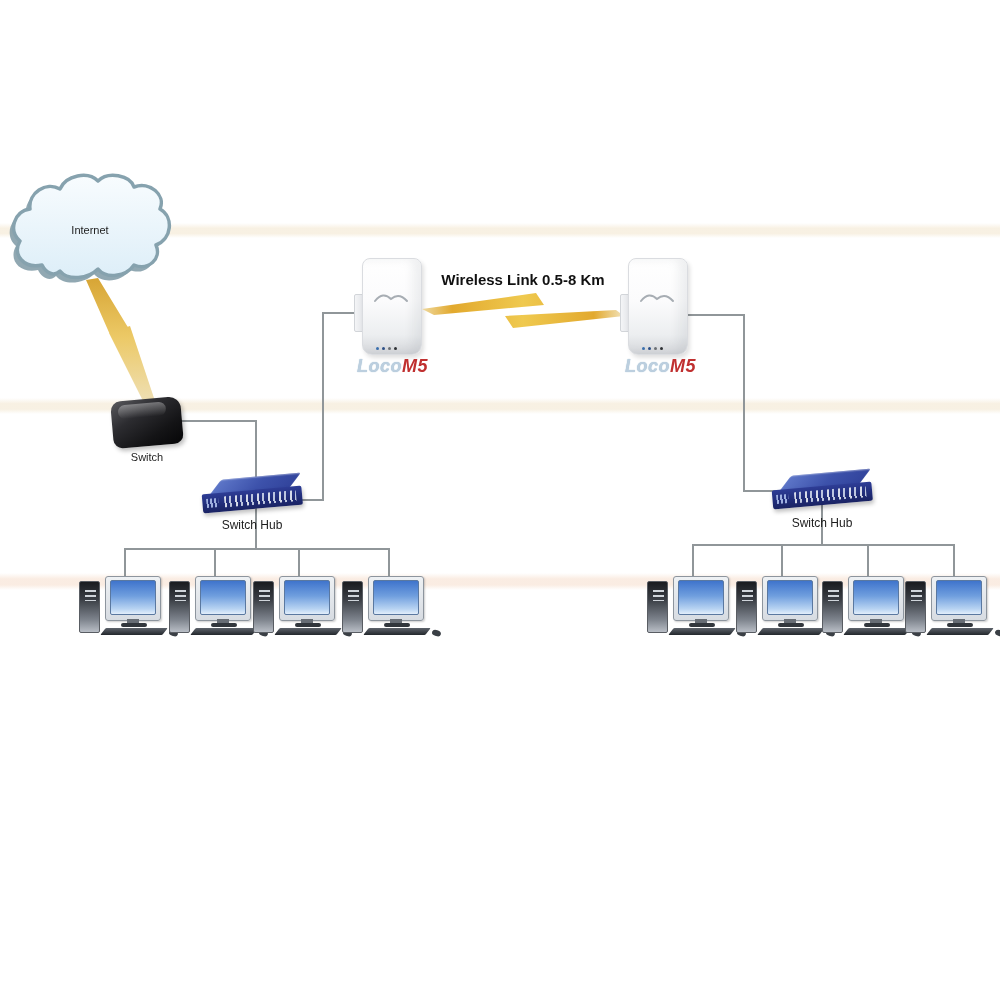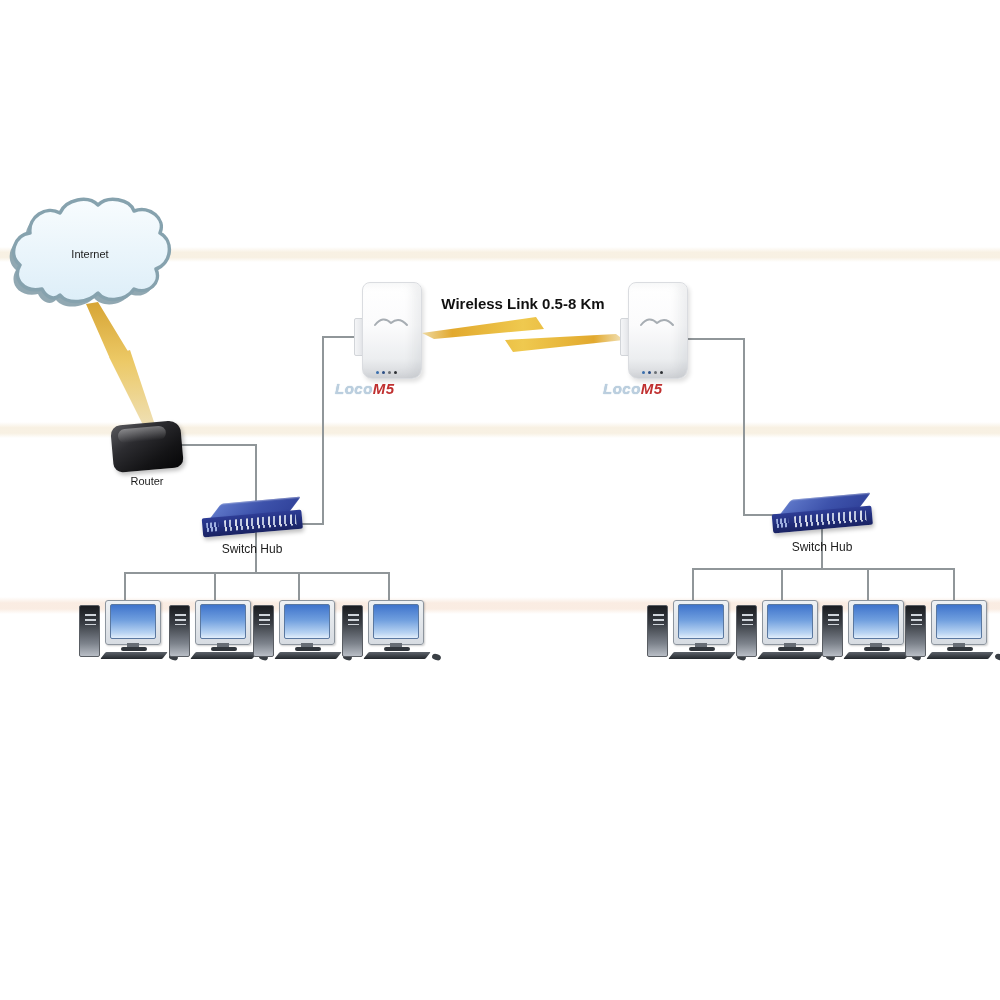--- a/index.html
+++ b/index.html
@@ -1,32 +1,32 @@
 <!DOCTYPE html>
 <html><head>
 <meta charset="utf-8">
 <style>
   html,body{margin:0;padding:0;}
   body{font-family:"Liberation Sans",sans-serif;background:#ffffff;}
-  #canvas{position:relative;width:1000px;height:880px;background:#ffffff;overflow:hidden;margin-top:24px;}
+  #canvas{position:relative;width:1000px;height:880px;background:#ffffff;overflow:hidden;}
 
   
   .band{position:absolute;left:0;width:1000px;z-index:0;}
   .band.cream{background:linear-gradient(180deg,rgba(242,229,204,0) 0%,rgba(242,229,204,.55) 35%,rgba(242,229,204,.55) 70%,rgba(242,229,204,0) 100%);}
   .band.pink{background:linear-gradient(180deg,rgba(246,221,203,0) 0%,rgba(246,221,203,.55) 35%,rgba(246,221,203,.55) 70%,rgba(246,221,203,0) 100%);}
 
   
   .wire{position:absolute;background:#909699;z-index:1;}
 
   
   .lbl{position:absolute;z-index:5;color:#1c1c1c;text-align:center;}
   .lbl.small{font-size:11px;}
   .lbl.med{font-size:12px;}
   .lbl.title{font-size:15px;font-weight:bold;color:#111;}
-  .ap-label{position:absolute;z-index:5;text-align:left;font-style:italic;font-weight:bold;font-size:15px;letter-spacing:.5px;}
+  .ap-label{position:absolute;z-index:5;text-align:center;font-style:italic;font-weight:bold;font-size:18px;letter-spacing:.5px;}
   .ap-label .brand{color:#bccfdf;text-shadow:0 0 1px #93b4ca;}
   .ap-label .model{color:#c03030;}
 
   
   .cloud-wrap{position:absolute;left:2px;top:165px;width:175px;height:130px;z-index:2;}
 
   
   .bolt{position:absolute;z-index:2;}
 
   
@@ -135,21 +135,21 @@
         <stop offset="100%" stop-color="#efe2bd"></stop>
       </linearGradient>
     </defs>
     <path d="M8,4 L20,2 L54,58 L33,61 Z M31,57 L52,50 L78,128 L69,133 Z" fill="url(#boltV)"></path>
   </svg>
 
   <div class="router">
     <div class="body"></div>
     <div class="sheen"></div>
   </div>
-  <div class="lbl small" style="left:107px;top:451px;width:80px;">Router</div>
+  <div class="lbl small" style="left:107px;top:451px;width:80px;">Switch</div>
 
   <div class="switch" style="left:202px;top:476px;">
     <div class="top"></div>
     <div class="front">
       <div class="panel"></div>
       <div class="ports"></div>
     </div>
   </div>
   <div class="lbl med" style="left:202px;top:518px;width:100px;">Switch Hub</div>
 

